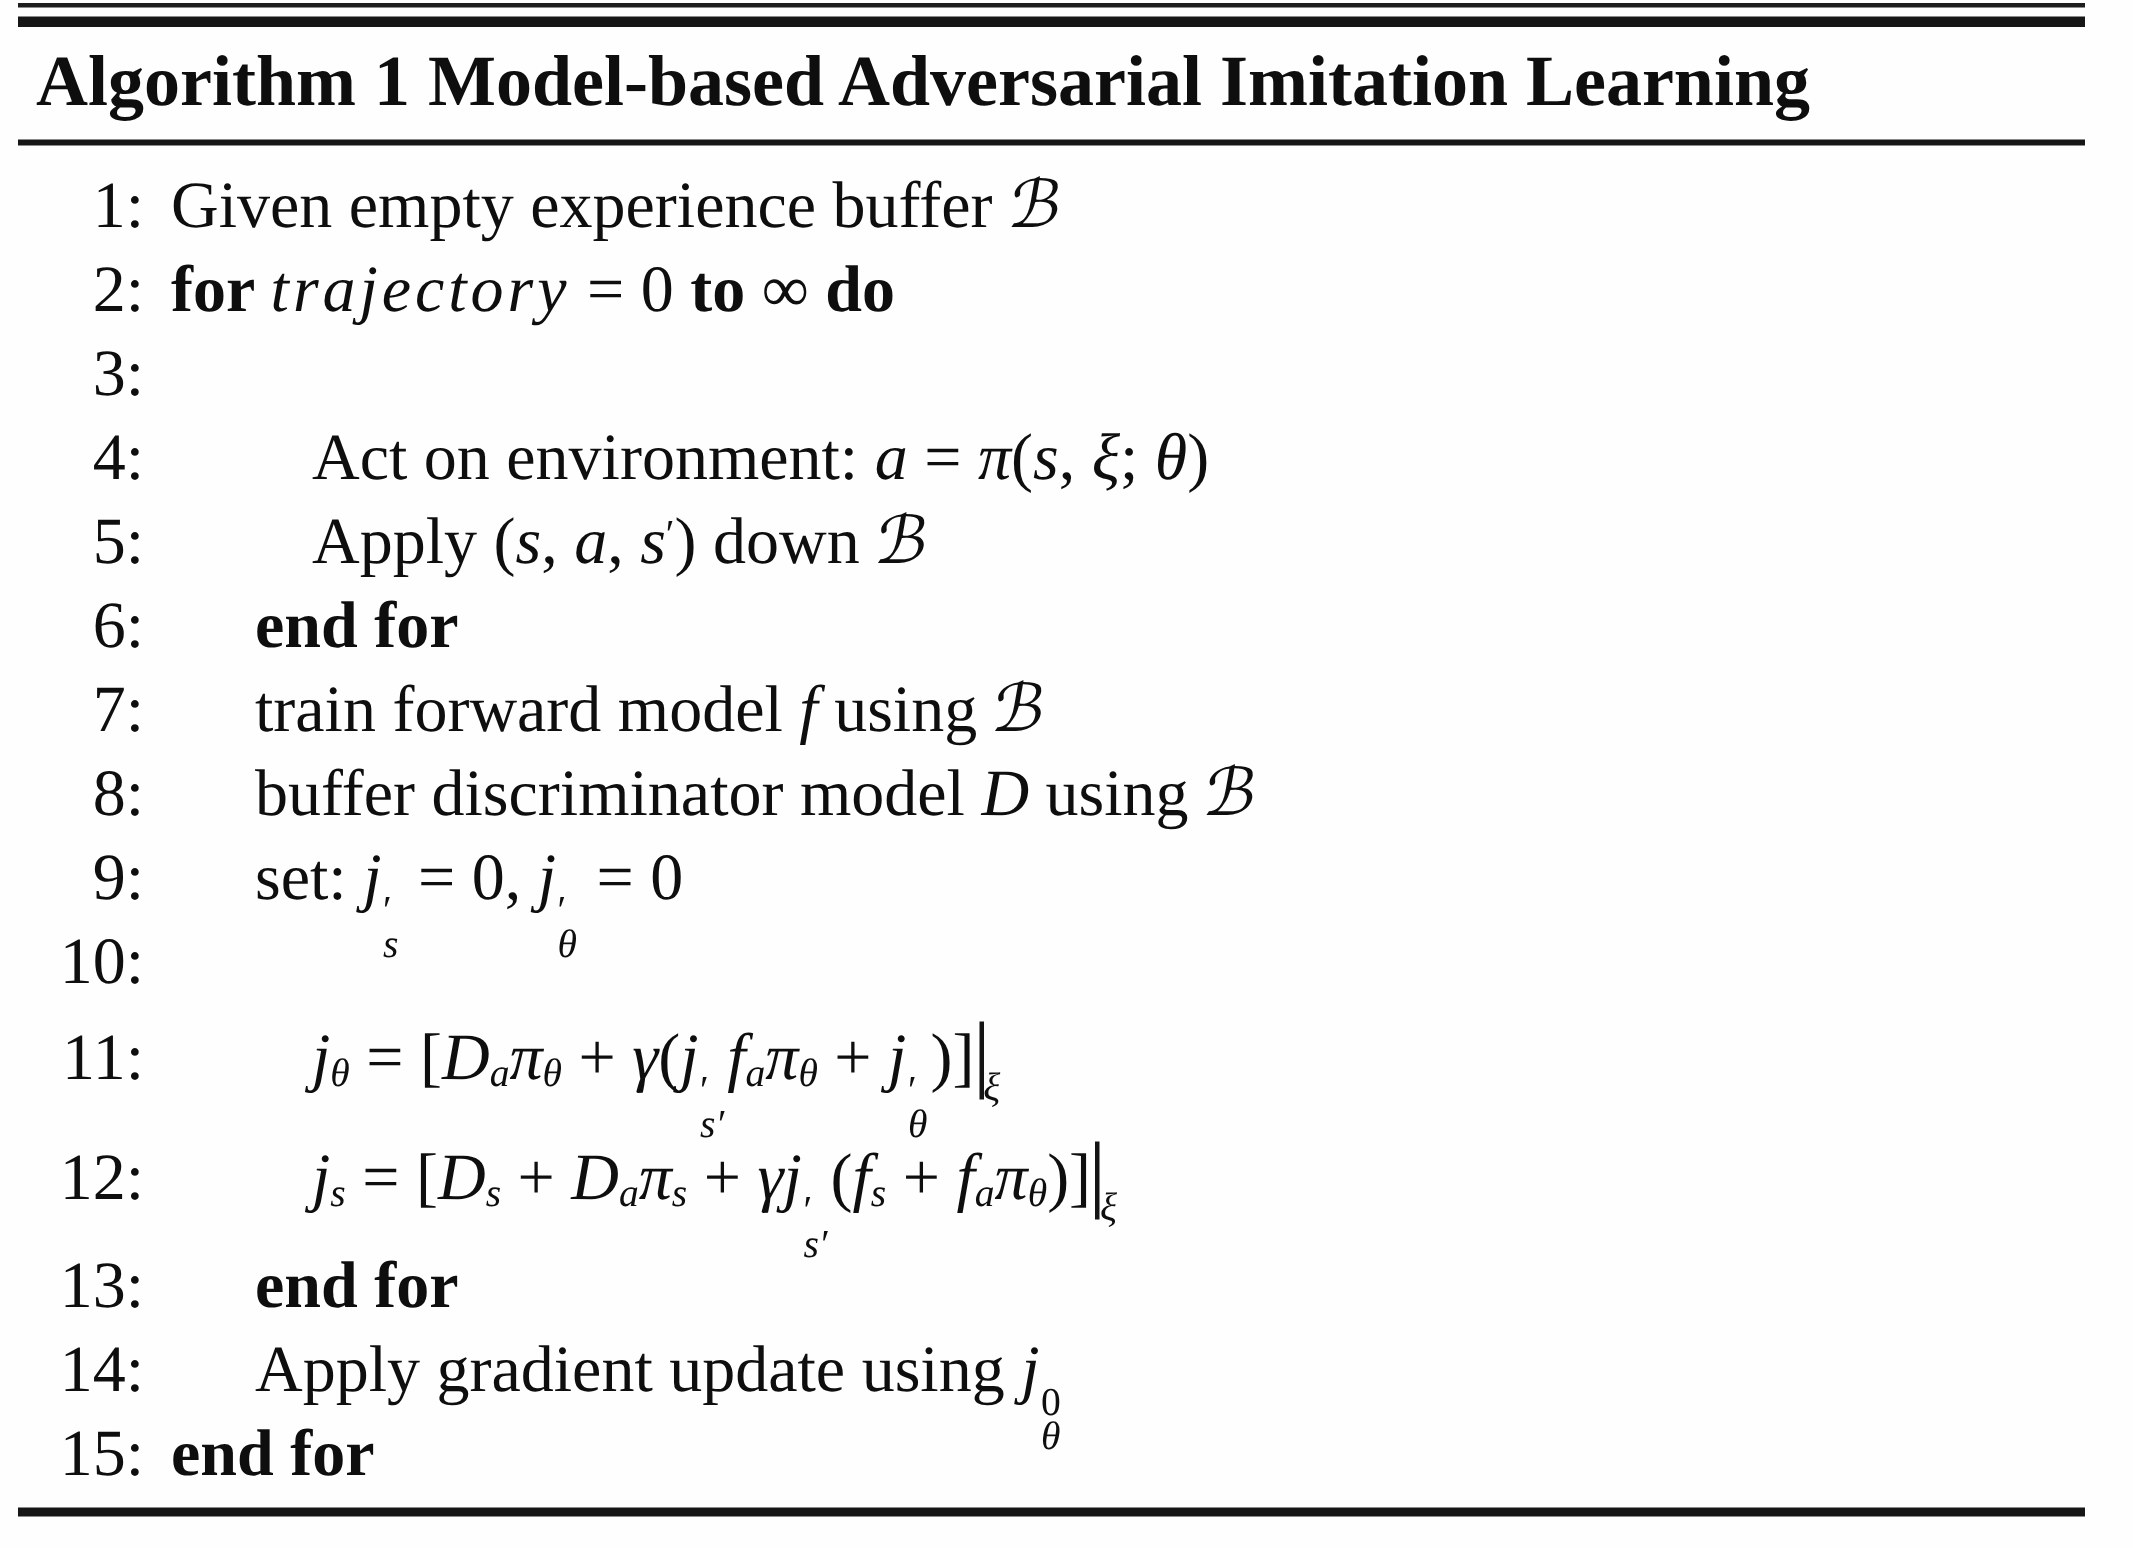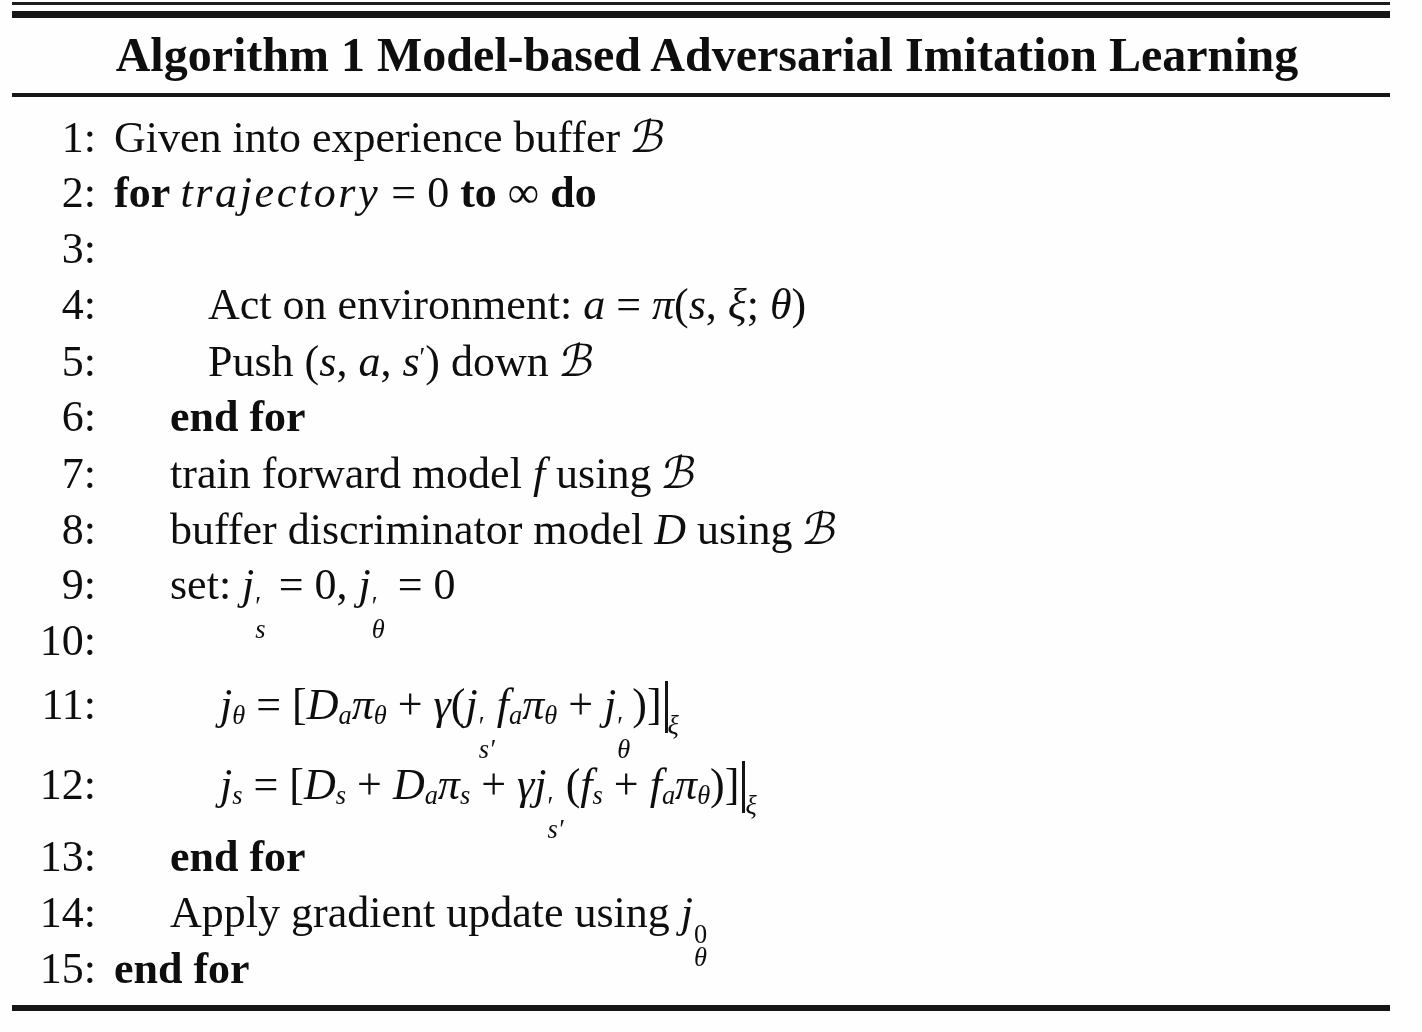--- a/index.html
+++ b/index.html
@@ -27,34 +27,33 @@
   .rule { background: #161616; }
   .rule-hairline { height: 3px; margin-bottom: 6px; background:#1d1d1d; }
   .rule-top { height: 7px; }
   .rule-mid { height: 4px; }
   .rule-bottom { height: 6px; margin-top: 8px; }
   .algo-title {
     font-size: 48px;
     font-weight: bold;
     padding: 9px 0 11px 12px;
     white-space: nowrap;
-    text-align: center;
   }
   .algo-body {
     padding-top: 12px;
     font-size: 44px;
   }
   .line {
     display: flex;
     align-items: baseline;
     height: 56px;
     line-height: 56px;
     white-space: pre;
   }
-  .line.tall { padding-top: 8px; padding-bottom: 16px; gap: 12px; }
+  .line.tall { padding-top: 8px; padding-bottom: 16px; }
   .num {
     flex: 0 0 84px;
     text-align: right;
   }
   .content { white-space: pre; }
   .ind0 { margin-left: 18px; }
   .ind1 { margin-left: 74px; }
   .ind2 { margin-left: 112px; }
   .tok-b { font-weight: bold; margin-top: 30px; }
   .tok-i { font-style: italic; }
@@ -89,25 +88,25 @@
 </head>
 <body>
 
 <div class="page">
   <div class="algo-box">
     <div class="rule rule-hairline"></div>
     <div class="rule rule-top"></div>
     <div class="algo-title">Algorithm 1 Model-based Adversarial Imitation Learning</div>
     <div class="rule rule-mid"></div>
     <div class="algo-body">
-        <div class="line"><span class="num">1:</span><span class="content ind0"><span>Given into experience buffer </span><span class="tok-c">ℬ</span></span></div>
+        <div class="line"><span class="num">1:</span><span class="content ind0"><span>Given empty experience buffer </span><span class="tok-c">ℬ</span></span></div>
         <div class="line"><span class="num">2:</span><span class="content ind0"><span class="tok-b">for </span><span class="tok-i tok-w">trajectory</span><span> = 0 </span><span class="tok-b">to </span><span>∞ </span><span class="tok-b">do</span></span></div>
         <div class="line"><span class="num">3:</span></div>
         <div class="line"><span class="num">4:</span><span class="content ind2"><span>Act on environment: </span><span class="tok-i">a</span><span> = </span><span class="tok-i">π</span><span>(</span><span class="tok-i">s</span><span>, </span><span class="tok-i">ξ</span><span>; </span><span class="tok-i">θ</span><span>)</span></span></div>
-        <div class="line"><span class="num">5:</span><span class="content ind2"><span>Push (</span><span class="tok-i">s</span><span>, </span><span class="tok-i">a</span><span>, </span><span class="tok-i">s</span><span class="sup">′</span><span>) down </span><span class="tok-c">ℬ</span></span></div>
+        <div class="line"><span class="num">5:</span><span class="content ind2"><span>Apply (</span><span class="tok-i">s</span><span>, </span><span class="tok-i">a</span><span>, </span><span class="tok-i">s</span><span class="sup">′</span><span>) down </span><span class="tok-c">ℬ</span></span></div>
         <div class="line"><span class="num">6:</span><span class="content ind1"><span class="tok-b">end for</span></span></div>
         <div class="line"><span class="num">7:</span><span class="content ind1"><span>train forward model </span><span class="tok-i">f</span><span> using </span><span class="tok-c">ℬ</span></span></div>
         <div class="line"><span class="num">8:</span><span class="content ind1"><span>buffer discriminator model </span><span class="tok-i">D</span><span> using </span><span class="tok-c">ℬ</span></span></div>
         <div class="line"><span class="num">9:</span><span class="content ind1"><span>set: </span><span class="tok-i">j</span><span class="ss"><span>′</span><span class="tok-i">s</span></span><span> = 0, </span><span class="tok-i">j</span><span class="ss"><span>′</span><span class="tok-i">θ</span></span><span> = 0</span></span></div>
         <div class="line"><span class="num">10:</span></div>
         <div class="line tall"><span class="num">11:</span><span class="content ind2"><span class="tok-i">j</span><span class="sub tok-i">θ</span><span> = [</span><span class="tok-i">D</span><span class="sub tok-i">a</span><span class="tok-i">π</span><span class="sub tok-i">θ</span><span> + </span><span class="tok-i">γ</span><span>(</span><span class="tok-i">j</span><span class="ss"><span>′</span><span class="tok-i">s′</span></span><span class="tok-i">f</span><span class="sub tok-i">a</span><span class="tok-i">π</span><span class="sub tok-i">θ</span><span> + </span><span class="tok-i">j</span><span class="ss"><span>′</span><span class="tok-i">θ</span></span><span>)]</span><span class="vbar"></span><span class="ssub tok-i">ξ</span></span></div>
         <div class="line tall"><span class="num">12:</span><span class="content ind2"><span class="tok-i">j</span><span class="sub tok-i">s</span><span> = [</span><span class="tok-i">D</span><span class="sub tok-i">s</span><span> + </span><span class="tok-i">D</span><span class="sub tok-i">a</span><span class="tok-i">π</span><span class="sub tok-i">s</span><span> + </span><span class="tok-i">γ</span><span class="tok-i">j</span><span class="ss"><span>′</span><span class="tok-i">s′</span></span><span>(</span><span class="tok-i">f</span><span class="sub tok-i">s</span><span> + </span><span class="tok-i">f</span><span class="sub tok-i">a</span><span class="tok-i">π</span><span class="sub tok-i">θ</span><span>)]</span><span class="vbar"></span><span class="ssub tok-i">ξ</span></span></div>
         <div class="line"><span class="num">13:</span><span class="content ind1"><span class="tok-b">end for</span></span></div>
         <div class="line"><span class="num">14:</span><span class="content ind1"><span>Apply gradient update using </span><span class="tok-i">j</span><span class="ss"><span>0</span><span class="tok-i">θ</span></span></span></div>
         <div class="line"><span class="num">15:</span><span class="content ind0"><span class="tok-b">end for</span></span></div>

